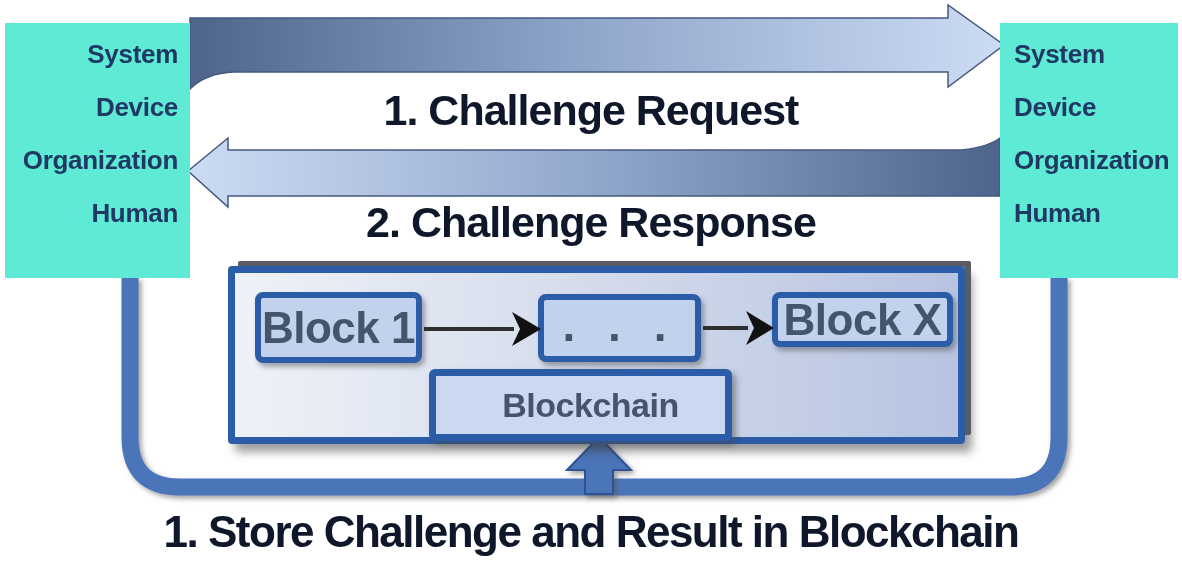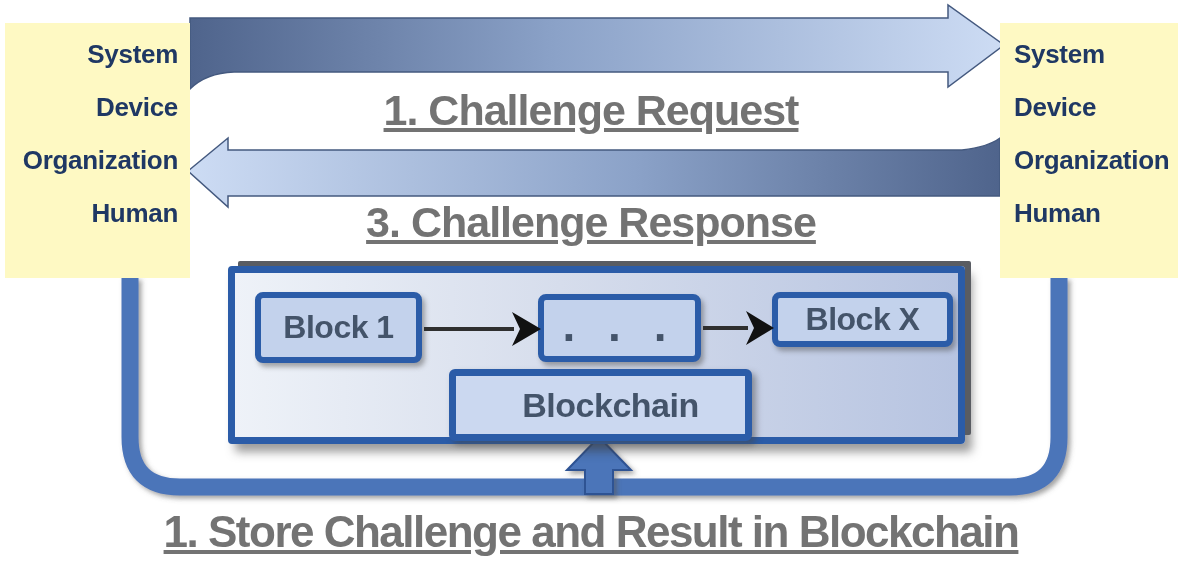--- a/index.html
+++ b/index.html
@@ -6,55 +6,55 @@
   .canvas{
     position:relative;width:1182px;height:569px;background:#ffffff;overflow:hidden;
     font-family:"Liberation Sans",sans-serif;
   }
   svg.layer{position:absolute;left:0;top:0;width:1182px;height:569px;}
   #connector-layer{z-index:1;}
   #blockarrow-layer{z-index:3;pointer-events:none;}
 
   
   .entity-panel{
-    position:absolute;top:23px;height:255px;background:#fef9c3;z-index:2;
+    position:absolute;top:23px;height:255px;background:#5eead4;z-index:2;
     display:flex;flex-direction:column;row-gap:23px;box-sizing:border-box;
     padding-top:16px;color:#1f3864;font-weight:bold;font-size:26px;letter-spacing:-0.3px;
   }
   .entity-panel .entity{line-height:30px;white-space:nowrap;}
   .panel-left{left:5px;width:185px;align-items:flex-end;padding-right:12px;}
   .panel-right{left:1000px;width:178px;align-items:flex-start;padding-left:14px;}
 
   
-  .step{position:absolute;left:0;width:1182px;text-align:center;color:#737373;
-        font-weight:bold;z-index:2;white-space:nowrap;text-decoration:underline;}
+  .step{position:absolute;left:0;width:1182px;text-align:center;color:#0f172a;
+        font-weight:bold;z-index:2;white-space:nowrap;}
   .step-1{top:86px;font-size:43px;letter-spacing:-1px;}
   .step-2{top:198px;font-size:43px;letter-spacing:-1px;}
   .step-3{top:507px;font-size:44px;letter-spacing:-1.5px;}
 
   
   .bc-container{
     position:absolute;left:228px;top:266px;width:737px;height:178px;box-sizing:border-box;
     border:7px solid #2b5ca8;border-radius:4px;z-index:2;
     background:linear-gradient(90deg,#eef2f8 0%,#d6ddec 45%,#b7c4e1 100%);
     box-shadow:8px -7px 0 -2px #595c62, 7px 8px 10px rgba(60,60,60,0.5);
   }
   .block{
     position:absolute;box-sizing:border-box;z-index:2;
     border:6px solid #2b5ca8;border-radius:8px;background:#c3d2ec;
     display:flex;align-items:center;justify-content:center;
-    color:#44546a;font-weight:bold;font-size:32px;letter-spacing:-0.5px;
+    color:#44546a;font-weight:bold;font-size:44px;letter-spacing:-0.5px;
     box-shadow:3px 4px 5px rgba(70,70,70,0.45);
   }
   .block-first{left:255px;top:292px;width:167px;height:71px;}
   .block-mid{left:538px;top:294px;width:163px;height:68px;align-items:flex-end;
              padding-bottom:4px;font-size:46px;letter-spacing:10px;}
   .block-last{left:772px;top:292px;width:181px;height:55px;}
   .bc-label{
-    position:absolute;left:449px;top:369px;width:303px;height:72px;box-sizing:border-box;z-index:3;
+    position:absolute;left:429px;top:369px;width:303px;height:72px;box-sizing:border-box;z-index:3;
     border:7px solid #2b5ca8;border-radius:6px;background:#cbd8f0;
     display:flex;align-items:center;justify-content:center;
     color:#44546a;font-weight:bold;font-size:34px;letter-spacing:-0.5px;
     box-shadow:4px 4px 6px rgba(70,70,70,0.5);
     padding-left:20px;
   }
 </style>
 </head>
 <body>
 
@@ -94,21 +94,21 @@
   </div>
 
   <div class="entity-panel panel-right">
     <span class="entity">System</span>
     <span class="entity">Device</span>
     <span class="entity">Organization</span>
     <span class="entity">Human</span>
   </div>
 
   <div class="step step-1">1. Challenge Request</div>
-  <div class="step step-2">3. Challenge Response</div>
+  <div class="step step-2">2. Challenge Response</div>
   <div class="step step-3">1. Store Challenge and Result in Blockchain</div>
 
   <div class="bc-container"></div>
   <div class="block block-first">Block 1</div>
   <div class="block block-mid">. . .</div>
   <div class="block block-last">Block X</div>
   <div class="bc-label">Blockchain</div>
 
   <svg class="layer" id="blockarrow-layer" viewBox="0 0 1182 569">
     <g>

